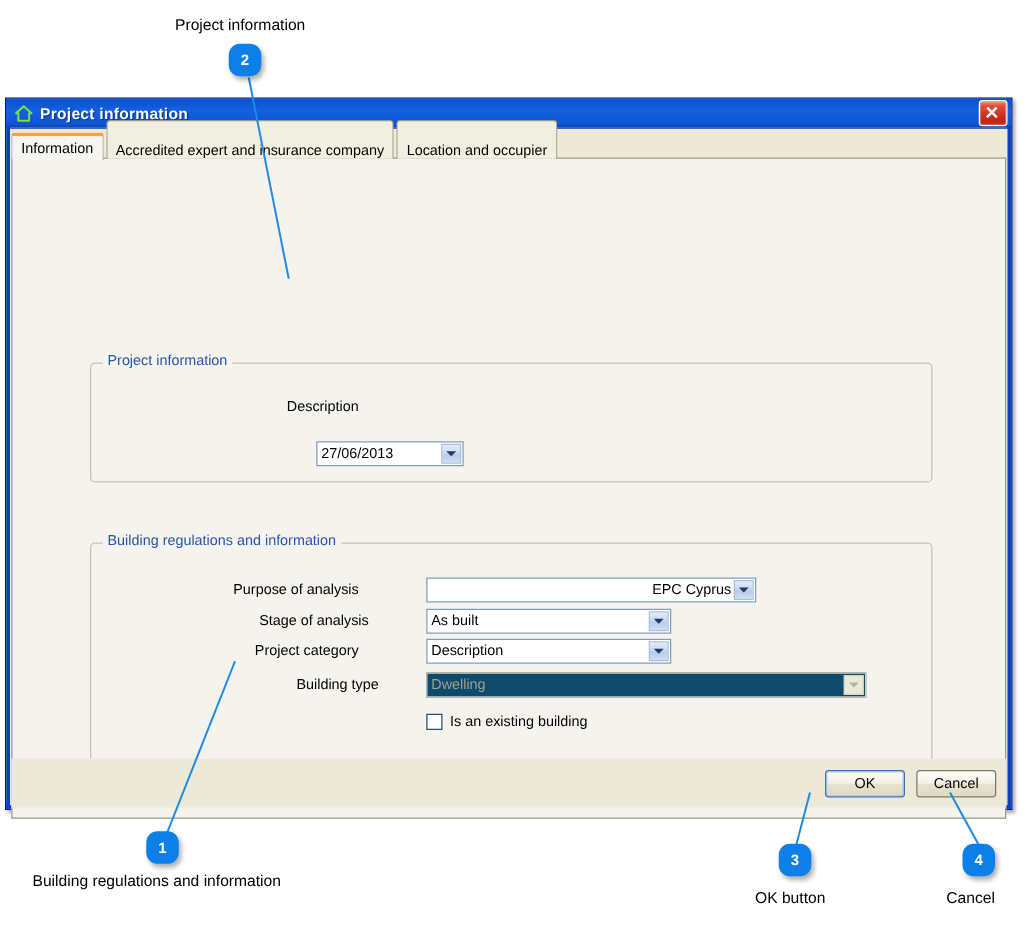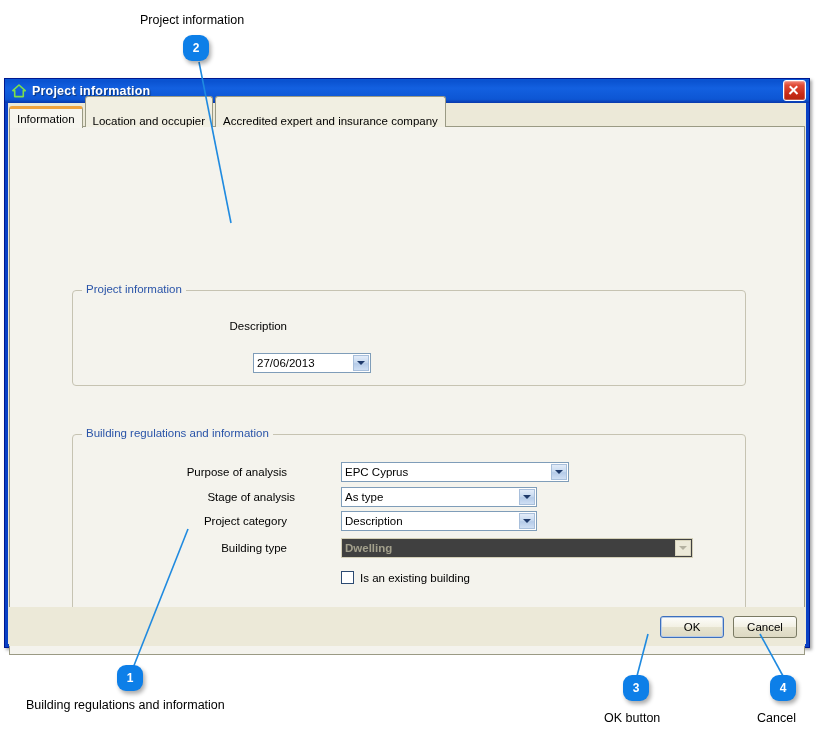--- a/index.html
+++ b/index.html
@@ -279,23 +279,22 @@
     content: "";
     position: absolute;
     left: 3px;
     top: 5px;
     width: 0; height: 0;
     border-left: 4px solid transparent;
     border-right: 4px solid transparent;
     border-top: 4px solid #1f3a6b;
   }
   .combo.disabled {
-    background: #404040;
+    background: #0c4a6e;
     border: 1px solid #d4d0b8;
-    font-weight: bold;
   }
   .combo.disabled .combo-value { color: #a3a08c; }
   .combo.disabled .combo-arrow {
     background: #ece9d8;
     border-color: #d8d4bd;
   }
   .combo.disabled .combo-arrow::after { border-top-color: #b4b1a0; }
 
   .checkbox-row {
     position: absolute;
@@ -329,60 +328,60 @@
       <svg width="16" height="16" viewBox="0 0 16 16" aria-hidden="true">
         <polygon points="8,2 14.2,7.6 12.3,7.6 12.3,13.6 3.7,13.6 3.7,7.6 1.8,7.6" fill="none" stroke="#7ce04a" stroke-width="1.6" stroke-linejoin="round"></polygon>
       </svg>
     </span>
     <span id="title-text">Project information</span>
     <span id="close-button"></span>
   </div>
 
   <div id="tabstrip">
     <div class="tab active">Information</div>
+    <div class="tab">Accredited expert and insurance company</div>
     <div class="tab">Location and occupier</div>
-    <div class="tab">Accredited expert and insurance company</div>
   </div>
 
   <div id="tab-body">
 
     <div class="groupbox" style="left:62px; top:163px; width:674px; height:96px;">
       <span class="group-legend">Project information</span>
 
       <span class="field-label" style="left:104px; top:29px; width:110px;">Description</span>
 
       <span class="field-label" style="left:104px; top:66px; width:110px;">Date</span>
       <div class="combo" style="left:180px; top:62px; width:118px;">
         <span class="combo-value">27/06/2013</span>
         <span class="combo-arrow"></span>
       </div>
     </div>
 
     <div class="groupbox" style="left:62px; top:307px; width:674px; height:180px;">
       <span class="group-legend">Building regulations and information</span>
 
       <span class="field-label" style="left:90px; top:31px; width:124px;">Purpose of analysis</span>
-      <div class="combo" style="left:268px; top:27px; width:228px;">
+      <div class="combo" style="left:268px; top:27px; width:264px;text-align:right;">
         <span class="combo-value">EPC Cyprus</span>
         <span class="combo-arrow"></span>
       </div>
 
       <span class="field-label" style="left:98px; top:56px; width:124px;">Stage of analysis</span>
       <div class="combo" style="left:268px; top:52px; width:196px;">
-        <span class="combo-value">As type</span>
+        <span class="combo-value">As built</span>
         <span class="combo-arrow"></span>
       </div>
 
       <span class="field-label" style="left:90px; top:80px; width:124px;">Project category</span>
       <div class="combo" style="left:268px; top:76px; width:196px;">
         <span class="combo-value">Description</span>
         <span class="combo-arrow"></span>
       </div>
 
-      <span class="field-label" style="left:90px; top:107px; width:124px;">Building type</span>
+      <span class="field-label" style="left:106px; top:107px; width:124px;">Building type</span>
       <div class="combo disabled" style="left:268px; top:103px; width:352px;">
         <span class="combo-value">Dwelling</span>
         <span class="combo-arrow"></span>
       </div>
 
       <div class="checkbox-row" style="left:268px; top:136px;">
         <span class="checkbox-box"></span>
         <span class="checkbox-label">Is an existing building</span>
       </div>
     </div>

